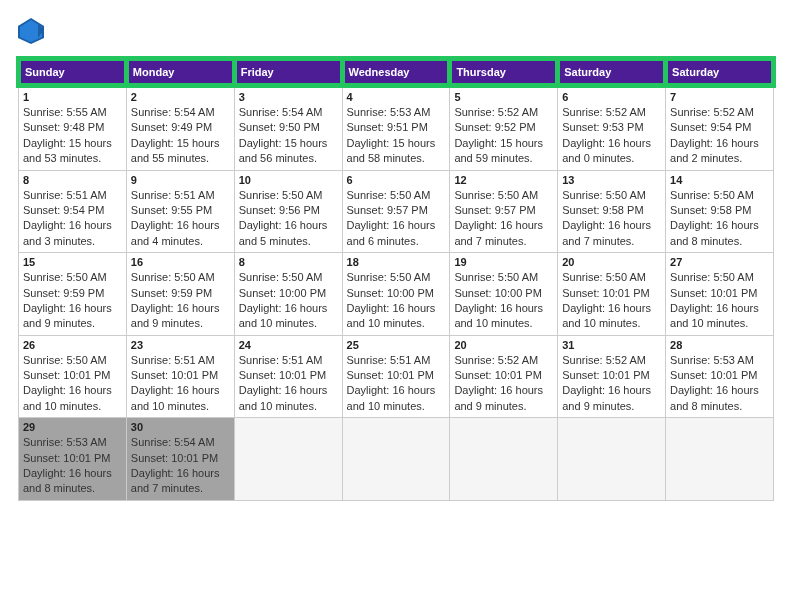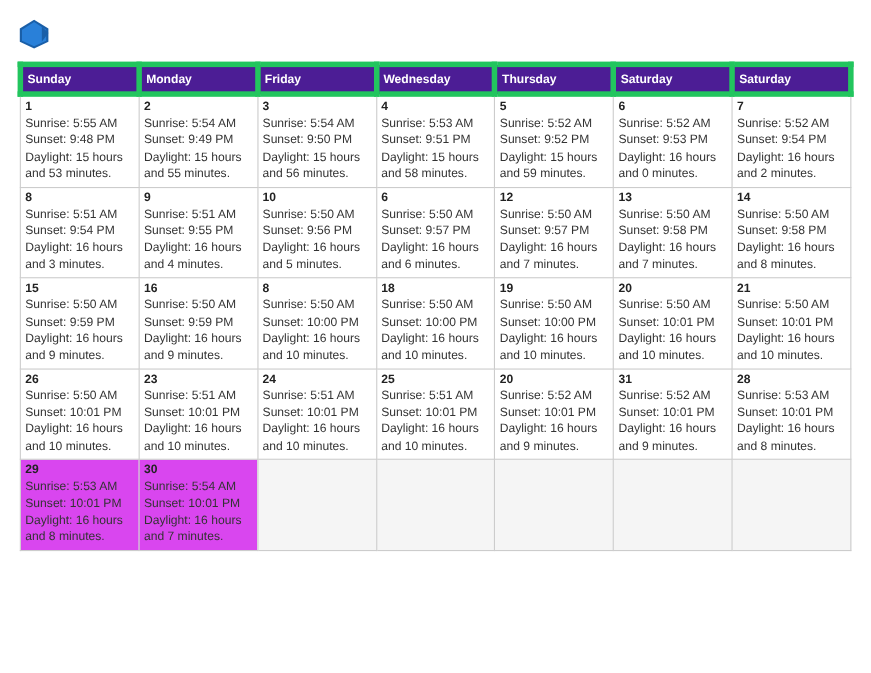--- a/index.html
+++ b/index.html
@@ -74,21 +74,21 @@
     }
     .calendar td {
       border: 1px solid #ccc;
       padding: 3px 4px;
       vertical-align: top;
       width: calc(100% / 7);
       height: 80px;
       background: #fff;
     }
     .calendar tr:last-child td {
-      background: #d946ef;
+      background: #a3a3a3;
     }
     .day-num {
       font-size: 11px;
       font-weight: bold;
       color: #222;
       display: block;
       margin-bottom: 2px;
     }
     .day-info {
       font-size: 11px;
@@ -273,21 +273,21 @@
 and 10 minutes.</div>
           </td>
           <td>
             <span class="day-num">20</span>
             <div class="day-info" style="white-space: pre-line;">Sunrise: 5:50 AM
 Sunset: 10:01 PM
 Daylight: 16 hours
 and 10 minutes.</div>
           </td>
           <td>
-            <span class="day-num">21</span>
+            <span class="day-num">27</span>
             <div class="day-info" style="white-space: pre-line;">Sunrise: 5:50 AM
 Sunset: 10:01 PM
 Daylight: 16 hours
 and 10 minutes.</div>
           </td>
         </tr>
         <tr>
           <td>
             <span class="day-num">26</span>
             <div class="day-info" style="white-space: pre-line;">Sunrise: 5:50 AM

